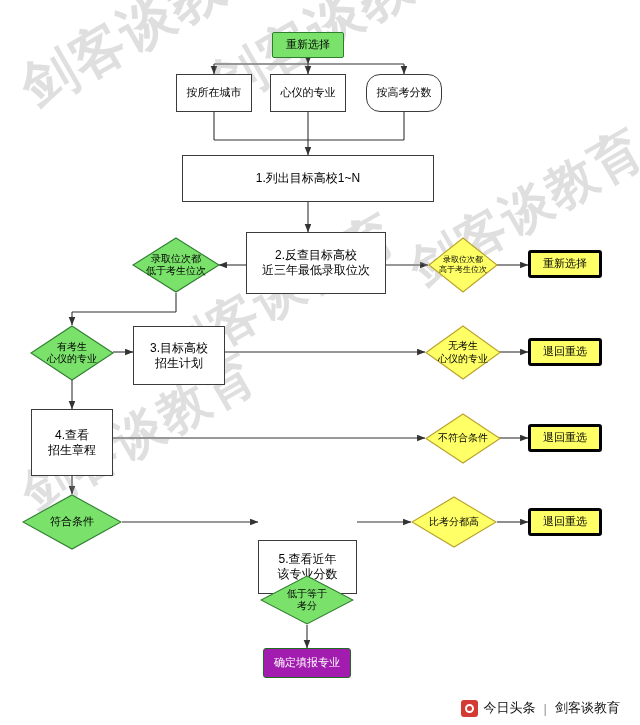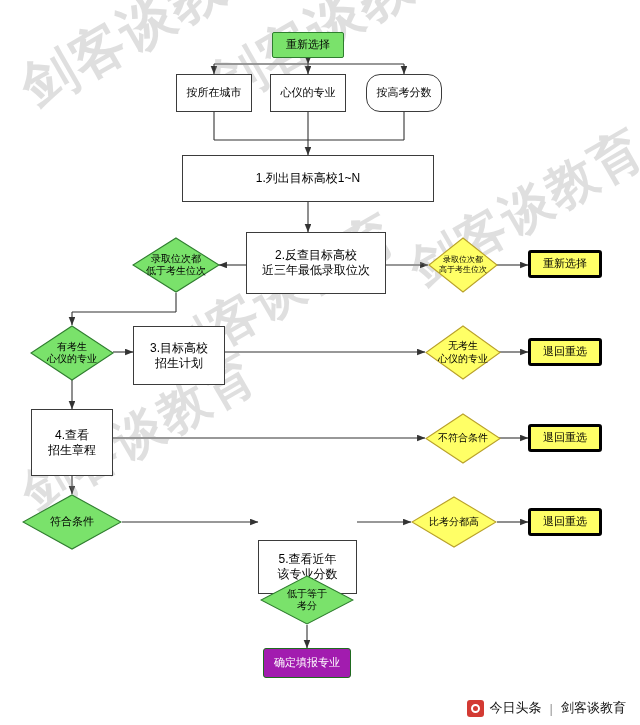--- a/index.html
+++ b/index.html
@@ -89,21 +89,21 @@
   #footer {
     position: absolute;
     left: 0;
     bottom: 0;
     width: 640px;
     height: 34px;
     background: #ffffff;
     display: flex;
     align-items: center;
     justify-content: flex-end;
-    padding-right: 14px;
+    padding-right: 20px;
     box-sizing: border-box;
     z-index: 5;
   }
   .foot-logo {
     display: inline-flex;
     align-items: center;
     gap: 6px;
     font-size: 13px;
     color: #111111;
   }

